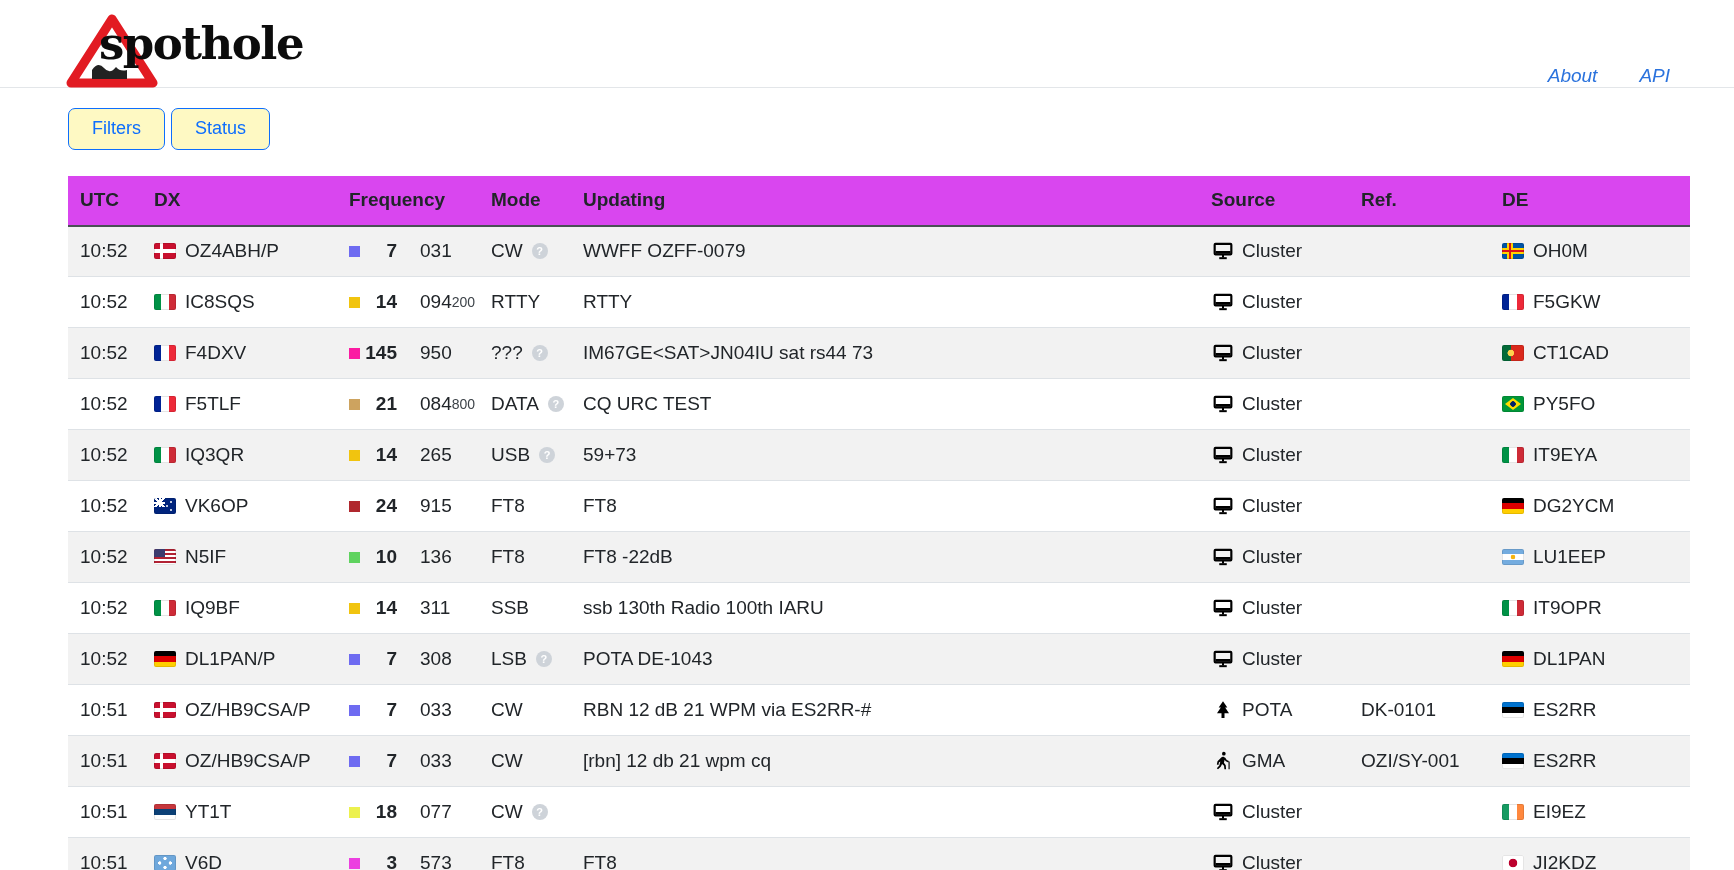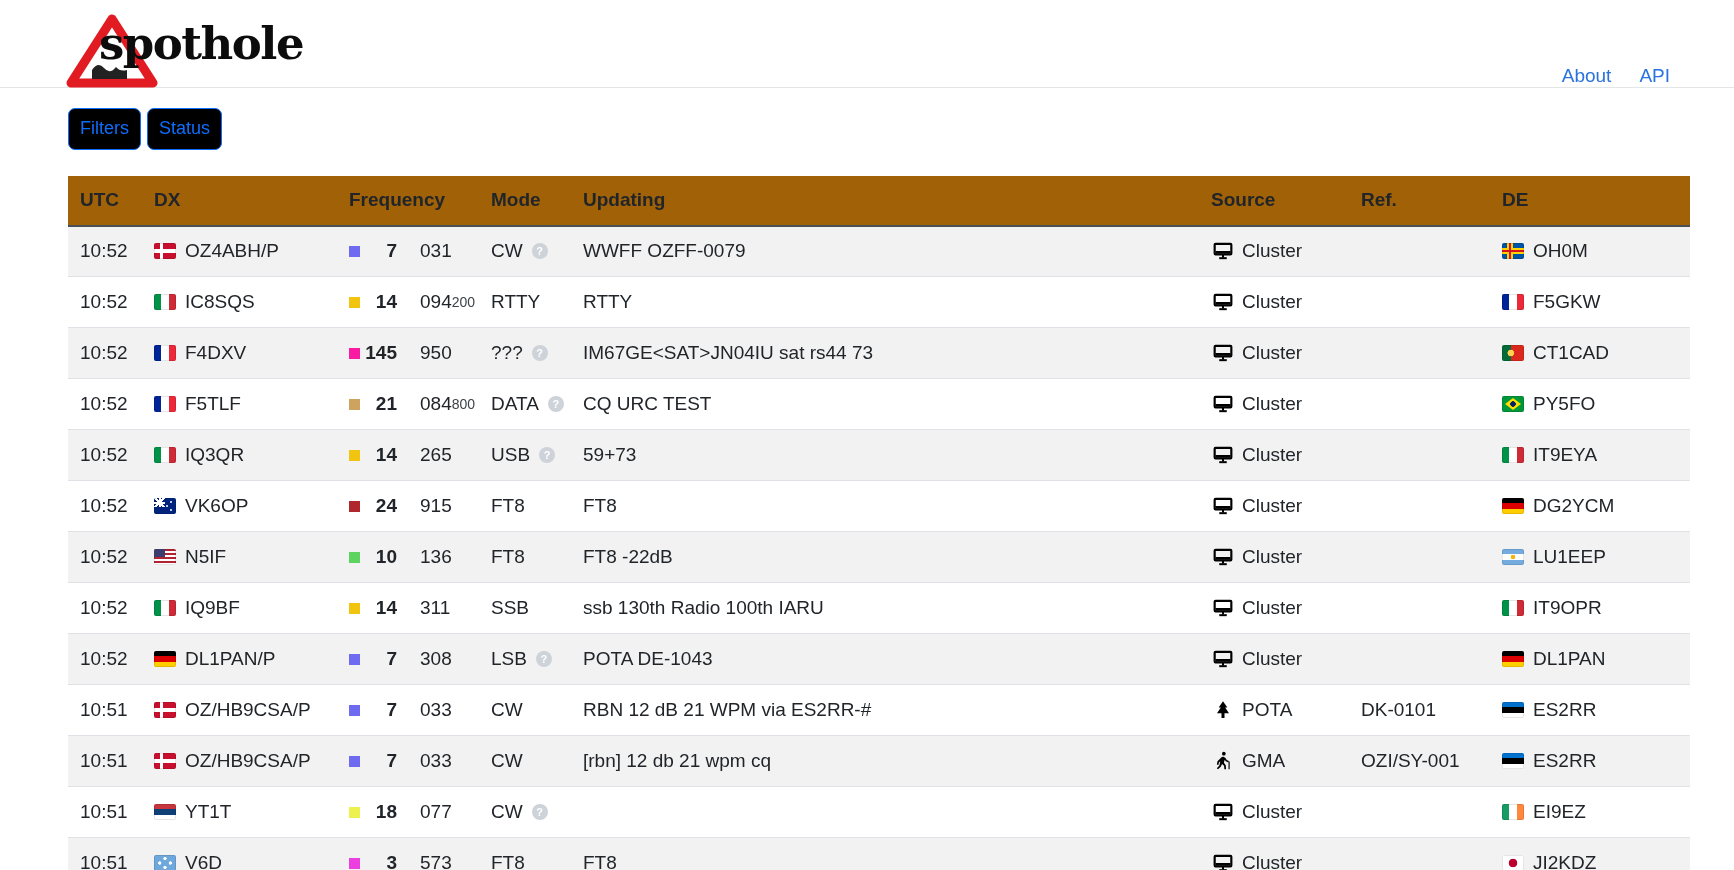--- a/index.html
+++ b/index.html
@@ -7,38 +7,38 @@
     font-family:"Liberation Sans", sans-serif; color:#212529; }
 
   
   .topbar { display:flex; align-items:flex-end; justify-content:space-between;
     height:88px; border-bottom:1px solid #e3e6e9; padding:0 64px 0 66px; }
   .logo { position:relative; width:260px; height:78px; }
   .logo svg { position:absolute; left:0; top:4px; }
   .brand-text { position:absolute; left:33px; top:8px;
     font-family:"DejaVu Serif", serif; font-weight:bold; font-size:45px;
     letter-spacing:-1.5px; color:#0c0c0c; }
-  .nav { display:flex; gap:28px; }
+  .nav { display:flex; gap:42px;font-style:italic; }
   .nav a { color:#2a72dd; text-decoration:none; font-size:19px; }
 
   
   .statusline { display:flex; align-items:center; justify-content:space-between;
     padding:20px 44px 0 68px; }
   .updated { font-size:19px; color:#212529; }
   .btns { display:flex; gap:6px; }
-  .btn { border:1px solid #0d6efd; color:#0d6efd; background:#000000;
-    font-family:inherit; font-size:18px; padding:9px 11px; border-radius:7px;
+  .btn { border:1px solid #0d6efd; color:#0d6efd; background:#fef9c3;
+    font-family:inherit; font-size:18px; padding:9px 23px; border-radius:7px;
     cursor:pointer; line-height:1.2; }
 
   
   table { border-collapse:collapse; table-layout:fixed; width:1622px;
     margin:26px 44px 0 68px; font-size:19px; }
   th,td { height:51px; vertical-align:middle; padding:0 12px; text-align:left;
     overflow:hidden; white-space:nowrap; }
-  thead th { background:#a16207; font-weight:bold; height:50px;
+  thead th { background:#d946ef; font-weight:bold; height:50px;
     border-bottom:2px solid #4a5056; }
   tbody td { border-bottom:1px solid #dee2e6; }
   tbody tr:nth-child(odd) td { background:#f2f2f2; }
 
   .c-utc{width:74px} .c-dx{width:195px} .c-freq{width:142px} .c-mode{width:92px}
   .c-comment{width:628px} .c-source{width:150px} .c-ref{width:141px} .c-de{width:200px}
 
   .cf { display:flex; align-items:center; }
 
   .band-dot { width:11px; height:11px; flex:none; }

